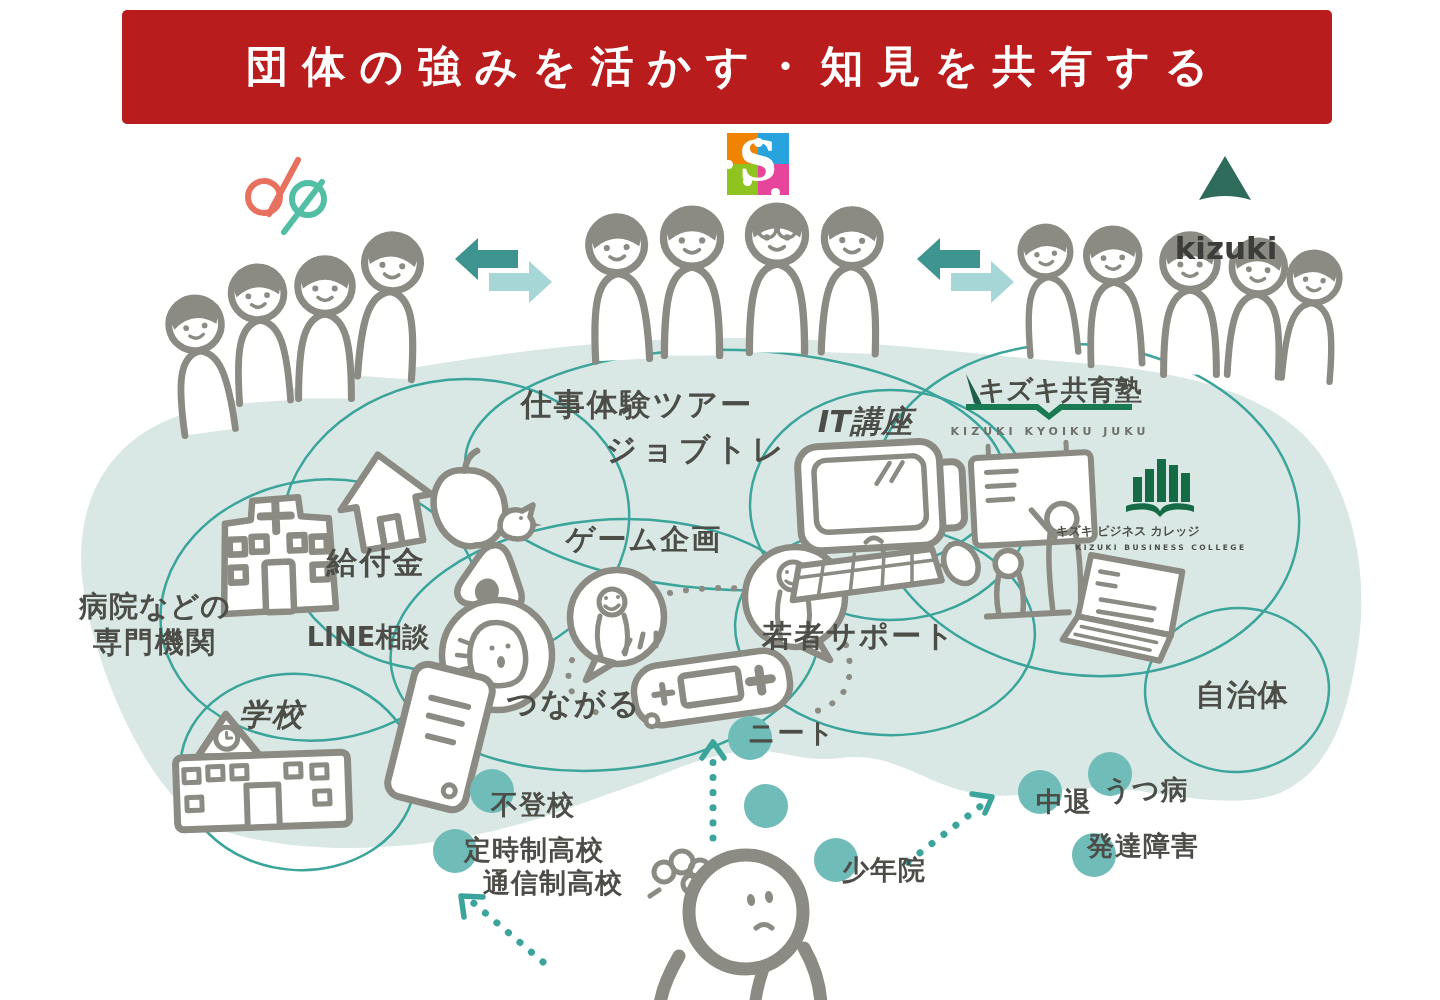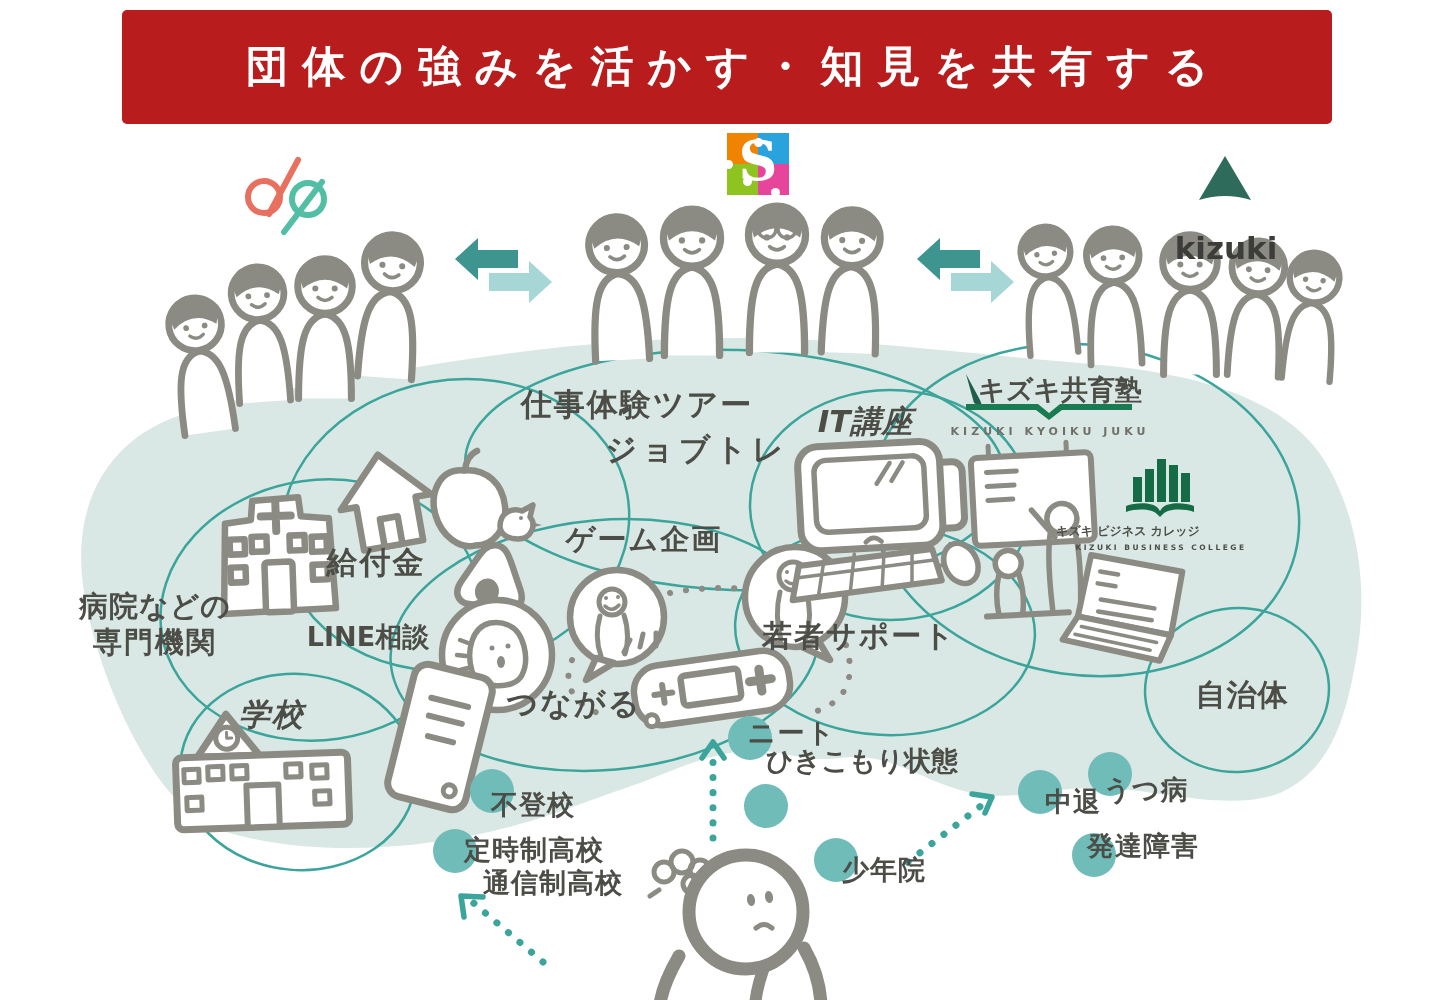--- a/index.html
+++ b/index.html
@@ -340,22 +340,21 @@
   <div class="lbl" style="left:376px; top:563px; font-size:31px; letter-spacing:2px;">給付金</div>
   <div class="lbl" style="left:155px; top:607px; font-size:29px; letter-spacing:1px;">病院などの</div>
   <div class="lbl" style="left:155px; top:643px; font-size:29px; letter-spacing:2px;">専門機関</div>
   <div class="lbl" style="left:368px; top:637px; font-size:27px;">LINE相談</div>
   <div class="lbl" style="left:859px; top:636px; font-size:30px; letter-spacing:2px;">若者サポート</div>
   <div class="lbl" style="left:272px; top:715px; font-size:31px; letter-spacing:2px;font-style:italic;">学校</div>
   <div class="lbl" style="left:574px; top:704px; font-size:31px; letter-spacing:2px;text-align:right;">つながる</div>
   <div class="lbl" style="left:1242px; top:695px; font-size:30px; letter-spacing:1px;">自治体</div>
 
   <div class="lbl" style="left:792px; top:733px; font-size:27px; letter-spacing:2px;">ニート</div>
-  <div class="lbl" style="left:862px; top:761px; font-size:27px;">ひきこもり状態</div>
   <div class="lbl" style="left:533px; top:805px; font-size:27px; letter-spacing:1px;">不登校</div>
   <div class="lbl" style="left:534px; top:850px; font-size:27px; letter-spacing:1px;">定時制高校</div>
   <div class="lbl" style="left:553px; top:883px; font-size:27px; letter-spacing:1px;">通信制高校</div>
   <div class="lbl" style="left:884px; top:870px; font-size:27px; letter-spacing:1px;">少年院</div>
-  <div class="lbl" style="left:1064px; top:802px; font-size:27px; letter-spacing:1px;margin-left:9px;">中退</div>
+  <div class="lbl" style="left:1064px; top:802px; font-size:27px; letter-spacing:1px;">中退</div>
   <div class="lbl" style="left:1146px; top:790px; font-size:27px; letter-spacing:1px;">うつ病</div>
   <div class="lbl" style="left:1143px; top:846px; font-size:27px; letter-spacing:1px;">発達障害</div>
 
 </div>
 
 </body></html>

